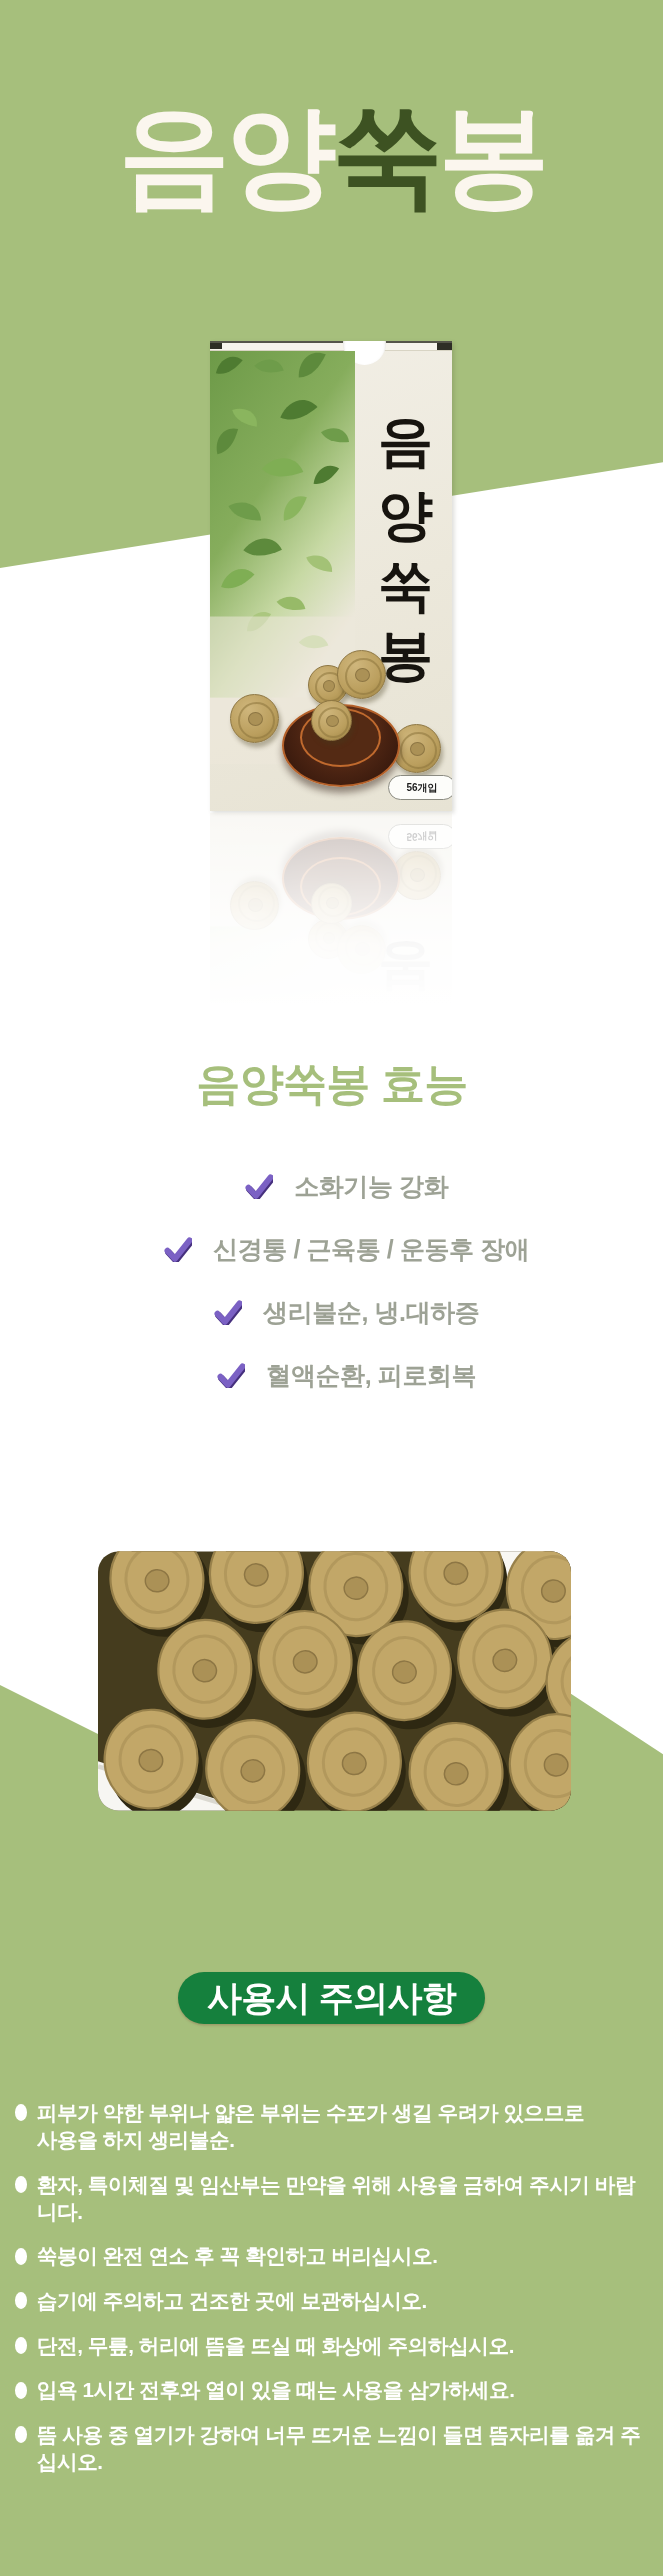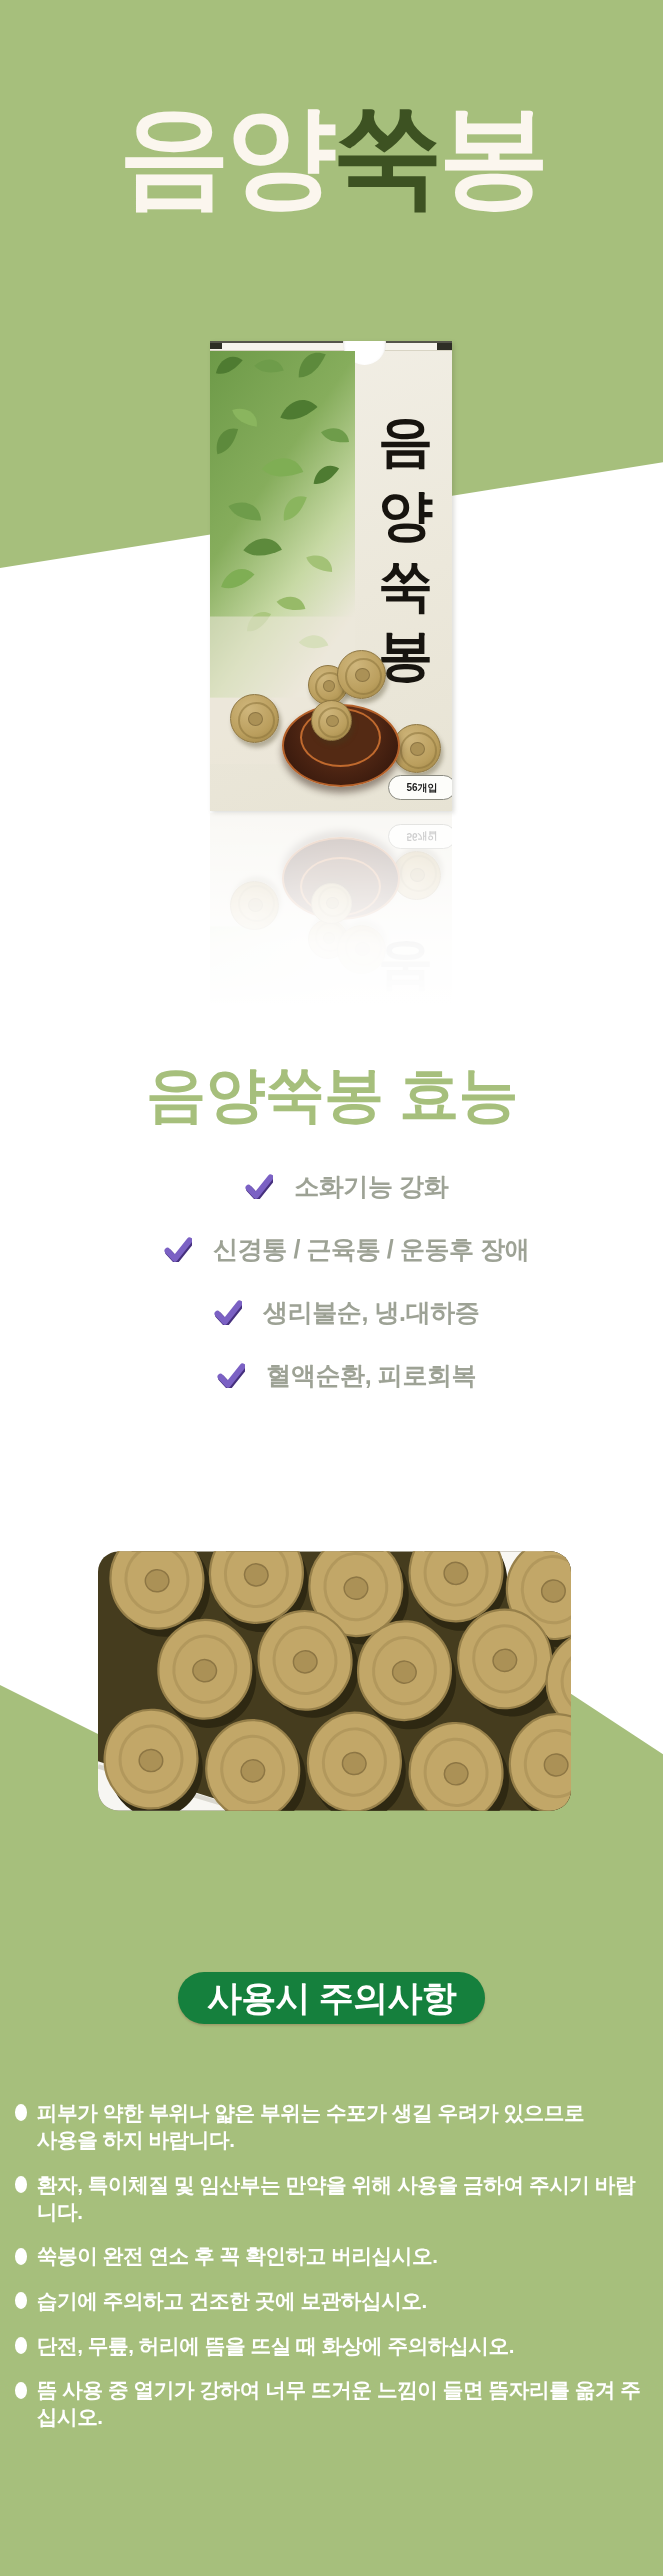--- a/index.html
+++ b/index.html
@@ -56,21 +56,21 @@
 
   
   .box-mirror { position:absolute; left:210px; top:813px; width:242px; height:192px;
     overflow:hidden; opacity:.38; pointer-events:none; }
   .box-mirror .product-box { left:0; top:0; transform:scaleY(-1); filter:blur(0.7px); box-shadow:none; }
   .box-mirror::after { content:""; position:absolute; inset:0;
     background:linear-gradient(to bottom, rgba(255,255,255,.35) 0%, rgba(255,255,255,.92) 68%, #fff 100%); }
 
   
   .efficacy-heading { position:absolute; left:0; top:1055px; width:100%; text-align:center;
-    font-size:60px; font-weight:800; letter-spacing:-0.7px; color:#a6bf7c; }
+    font-size:44px; font-weight:800; letter-spacing:-0.7px; color:#a6bf7c; }
   .efficacy-list { position:absolute; left:0; top:1170px; width:100%; }
   .benefit { display:flex; align-items:center; justify-content:center; gap:21px;
     height:32px; margin-bottom:31px;padding-left:28px; }
   .benefit .check { flex:0 0 auto; width:29.5px; height:26.5px; }
   .benefit .b-text { font-size:25px; font-weight:800; color:#9da295; letter-spacing:-0.4px; }
 
   
   .bottom-green { position:absolute; left:0; top:1674px; width:664px; height:902px; background:#a6bf7c;
     clip-path:polygon(0 11px, 98px 60px, 310px 20.6px, 569px 18.4px, 664px 81px, 664px 902px, 0 902px); }
   .moxa-photo { position:absolute; left:98px; top:1551px; width:473px; height:260px; }
@@ -241,38 +241,42 @@
   </svg>
 
   <div class="caution-badge">
     <span class="badge-label">사용시 주의사항</span>
   </div>
 
   <div class="caution-list">
     <div class="caution-item">
       <span class="bullet"></span>
       <span class="c-text">피부가 약한 부위나 얇은 부위는 수포가 생길 우려가 있으므로
-사용을 하지 바랍니다.</span>
+사용을 하지 생리불순.</span>
     </div>
     <div class="caution-item">
       <span class="bullet"></span>
       <span class="c-text">환자, 특이체질 및 임산부는 만약을 위해 사용을 금하여 주시기 바랍니다.</span>
     </div>
     <div class="caution-item">
       <span class="bullet"></span>
       <span class="c-text">쑥봉이 완전 연소 후 꼭 확인하고 버리십시오.</span>
     </div>
     <div class="caution-item">
       <span class="bullet"></span>
       <span class="c-text">습기에 주의하고 건조한 곳에 보관하십시오.</span>
     </div>
     <div class="caution-item">
       <span class="bullet"></span>
       <span class="c-text">단전, 무릎, 허리에 뜸을 뜨실 때 화상에 주의하십시오.</span>
     </div>
     <div class="caution-item">
       <span class="bullet"></span>
+      <span class="c-text">입욕 1시간 전후와 열이 있을 때는 사용을 삼가하세요.</span>
+    </div>
+    <div class="caution-item">
+      <span class="bullet"></span>
       <span class="c-text">뜸 사용 중 열기가 강하여 너무 뜨거운 느낌이 들면 뜸자리를 옮겨 주십시오.</span>
     </div>
   </div>
 
 </div>
 
 
 </body></html>

